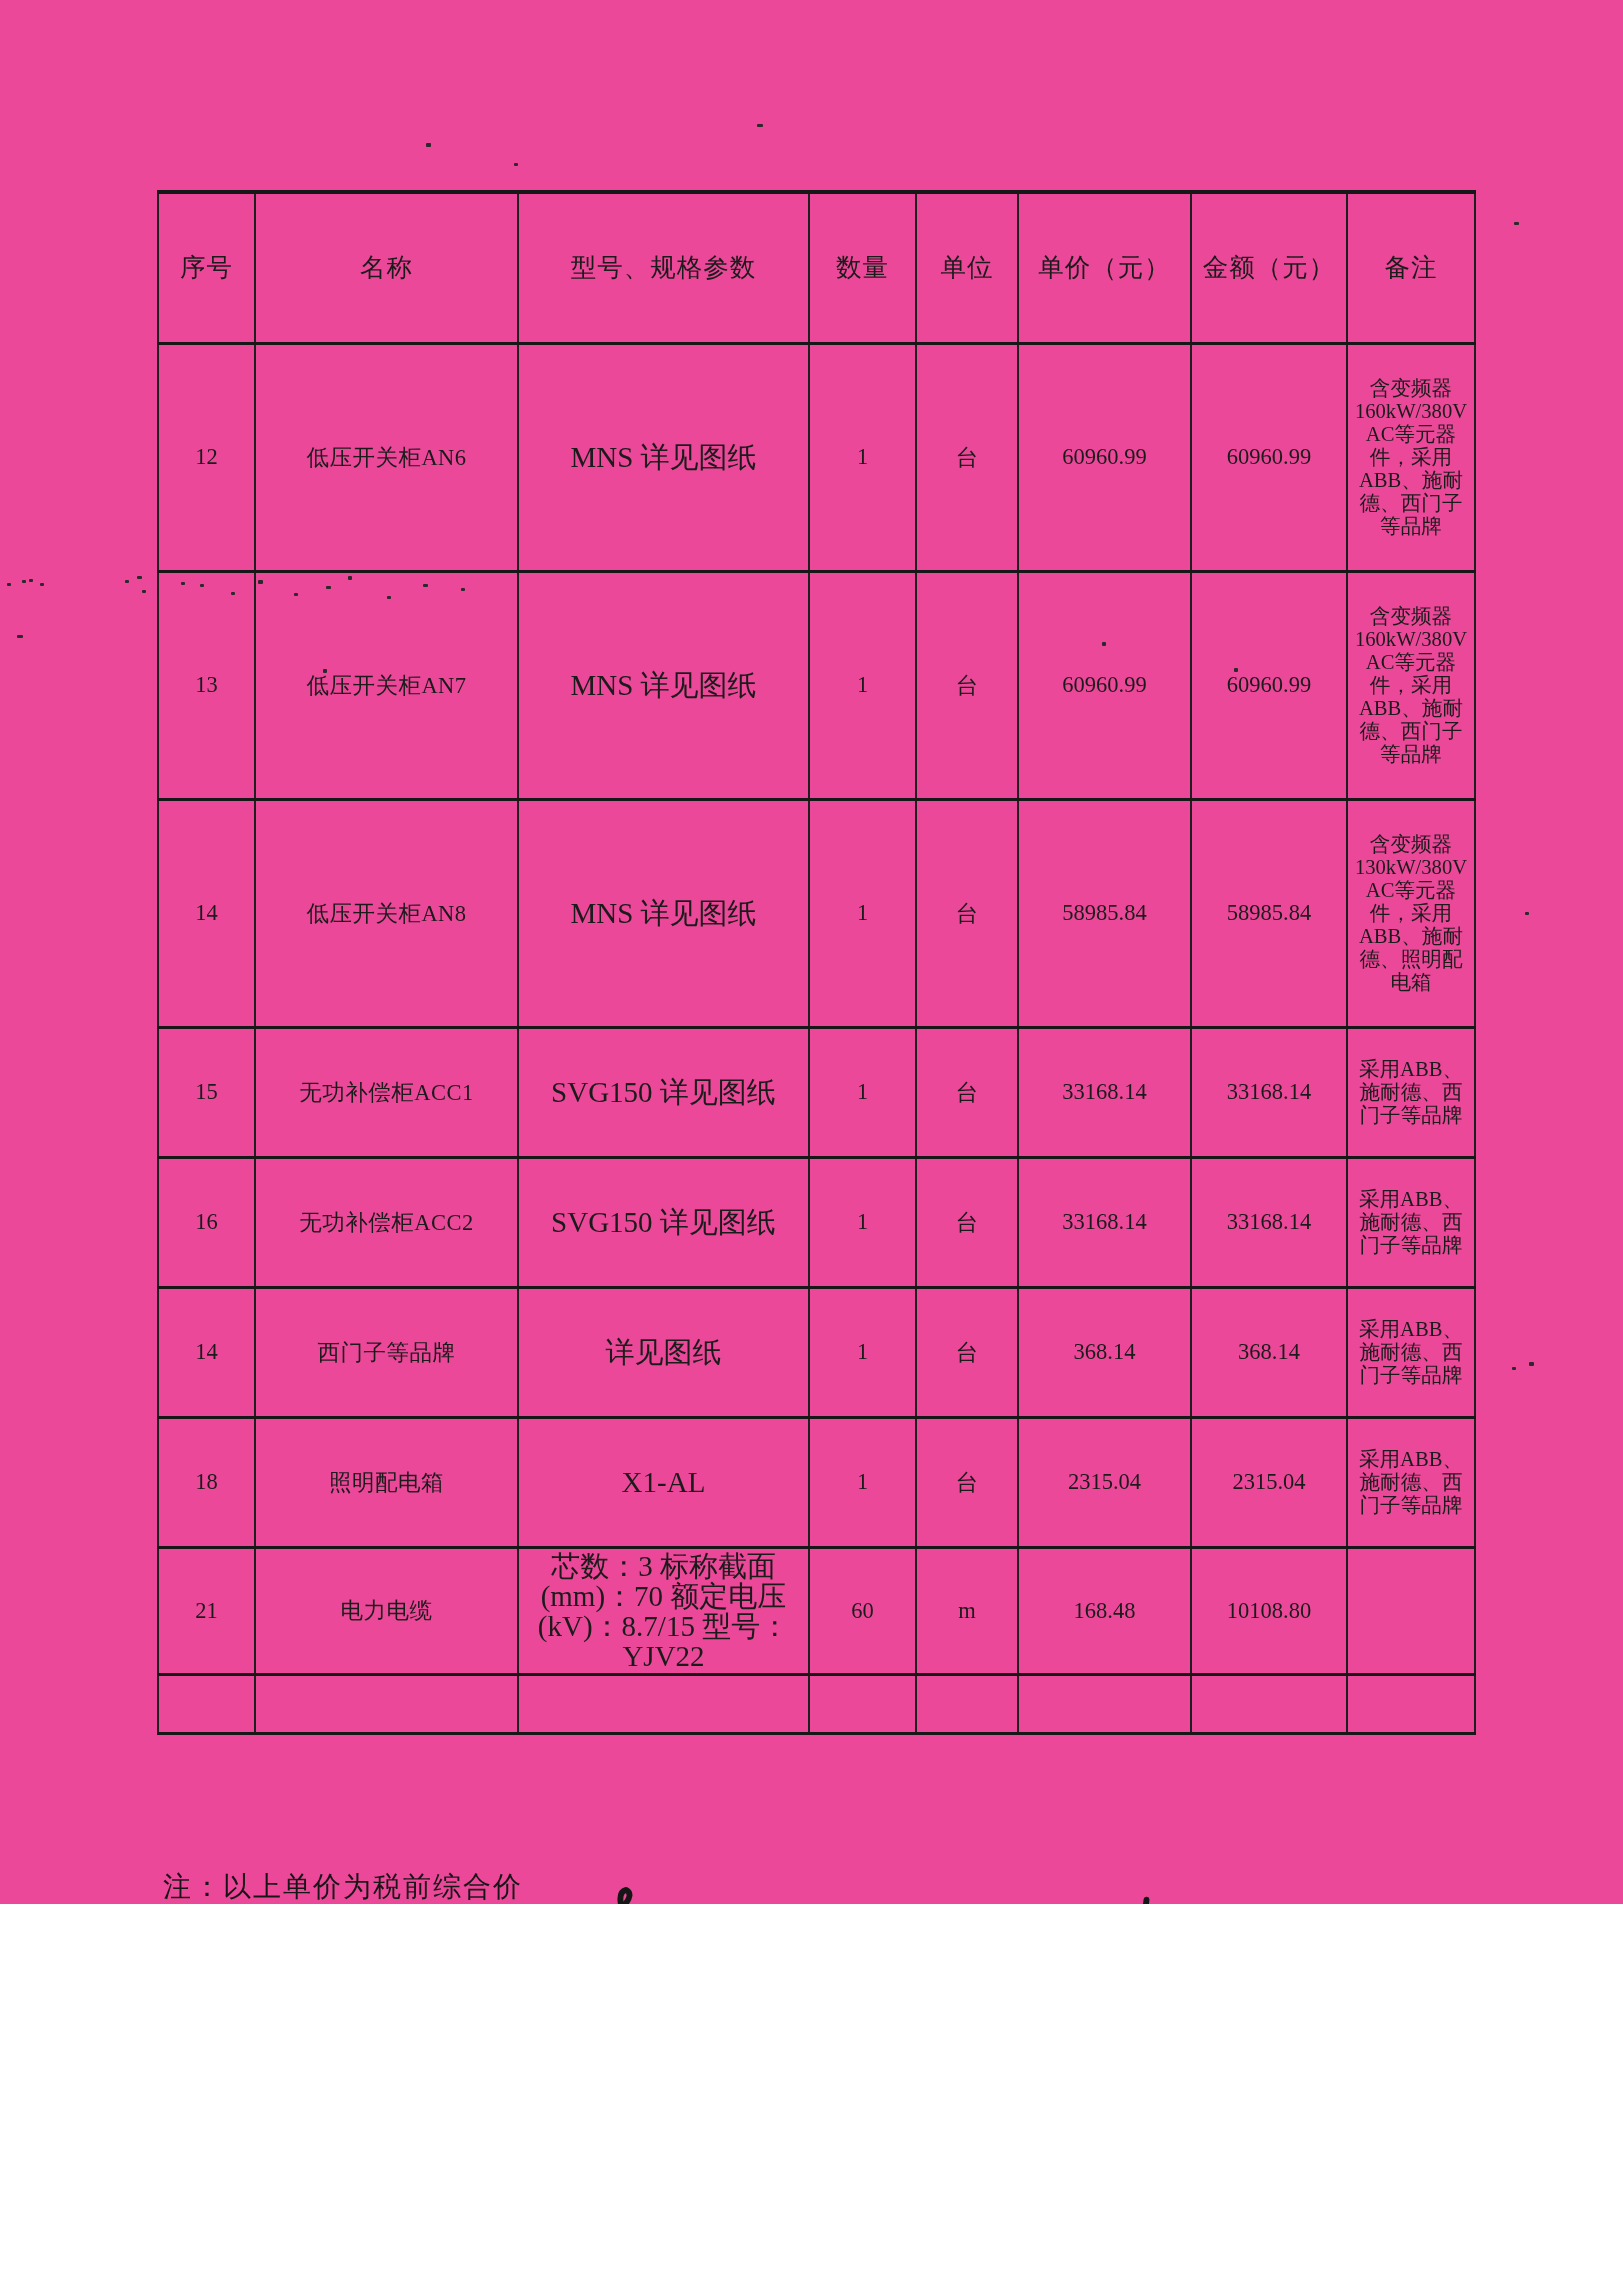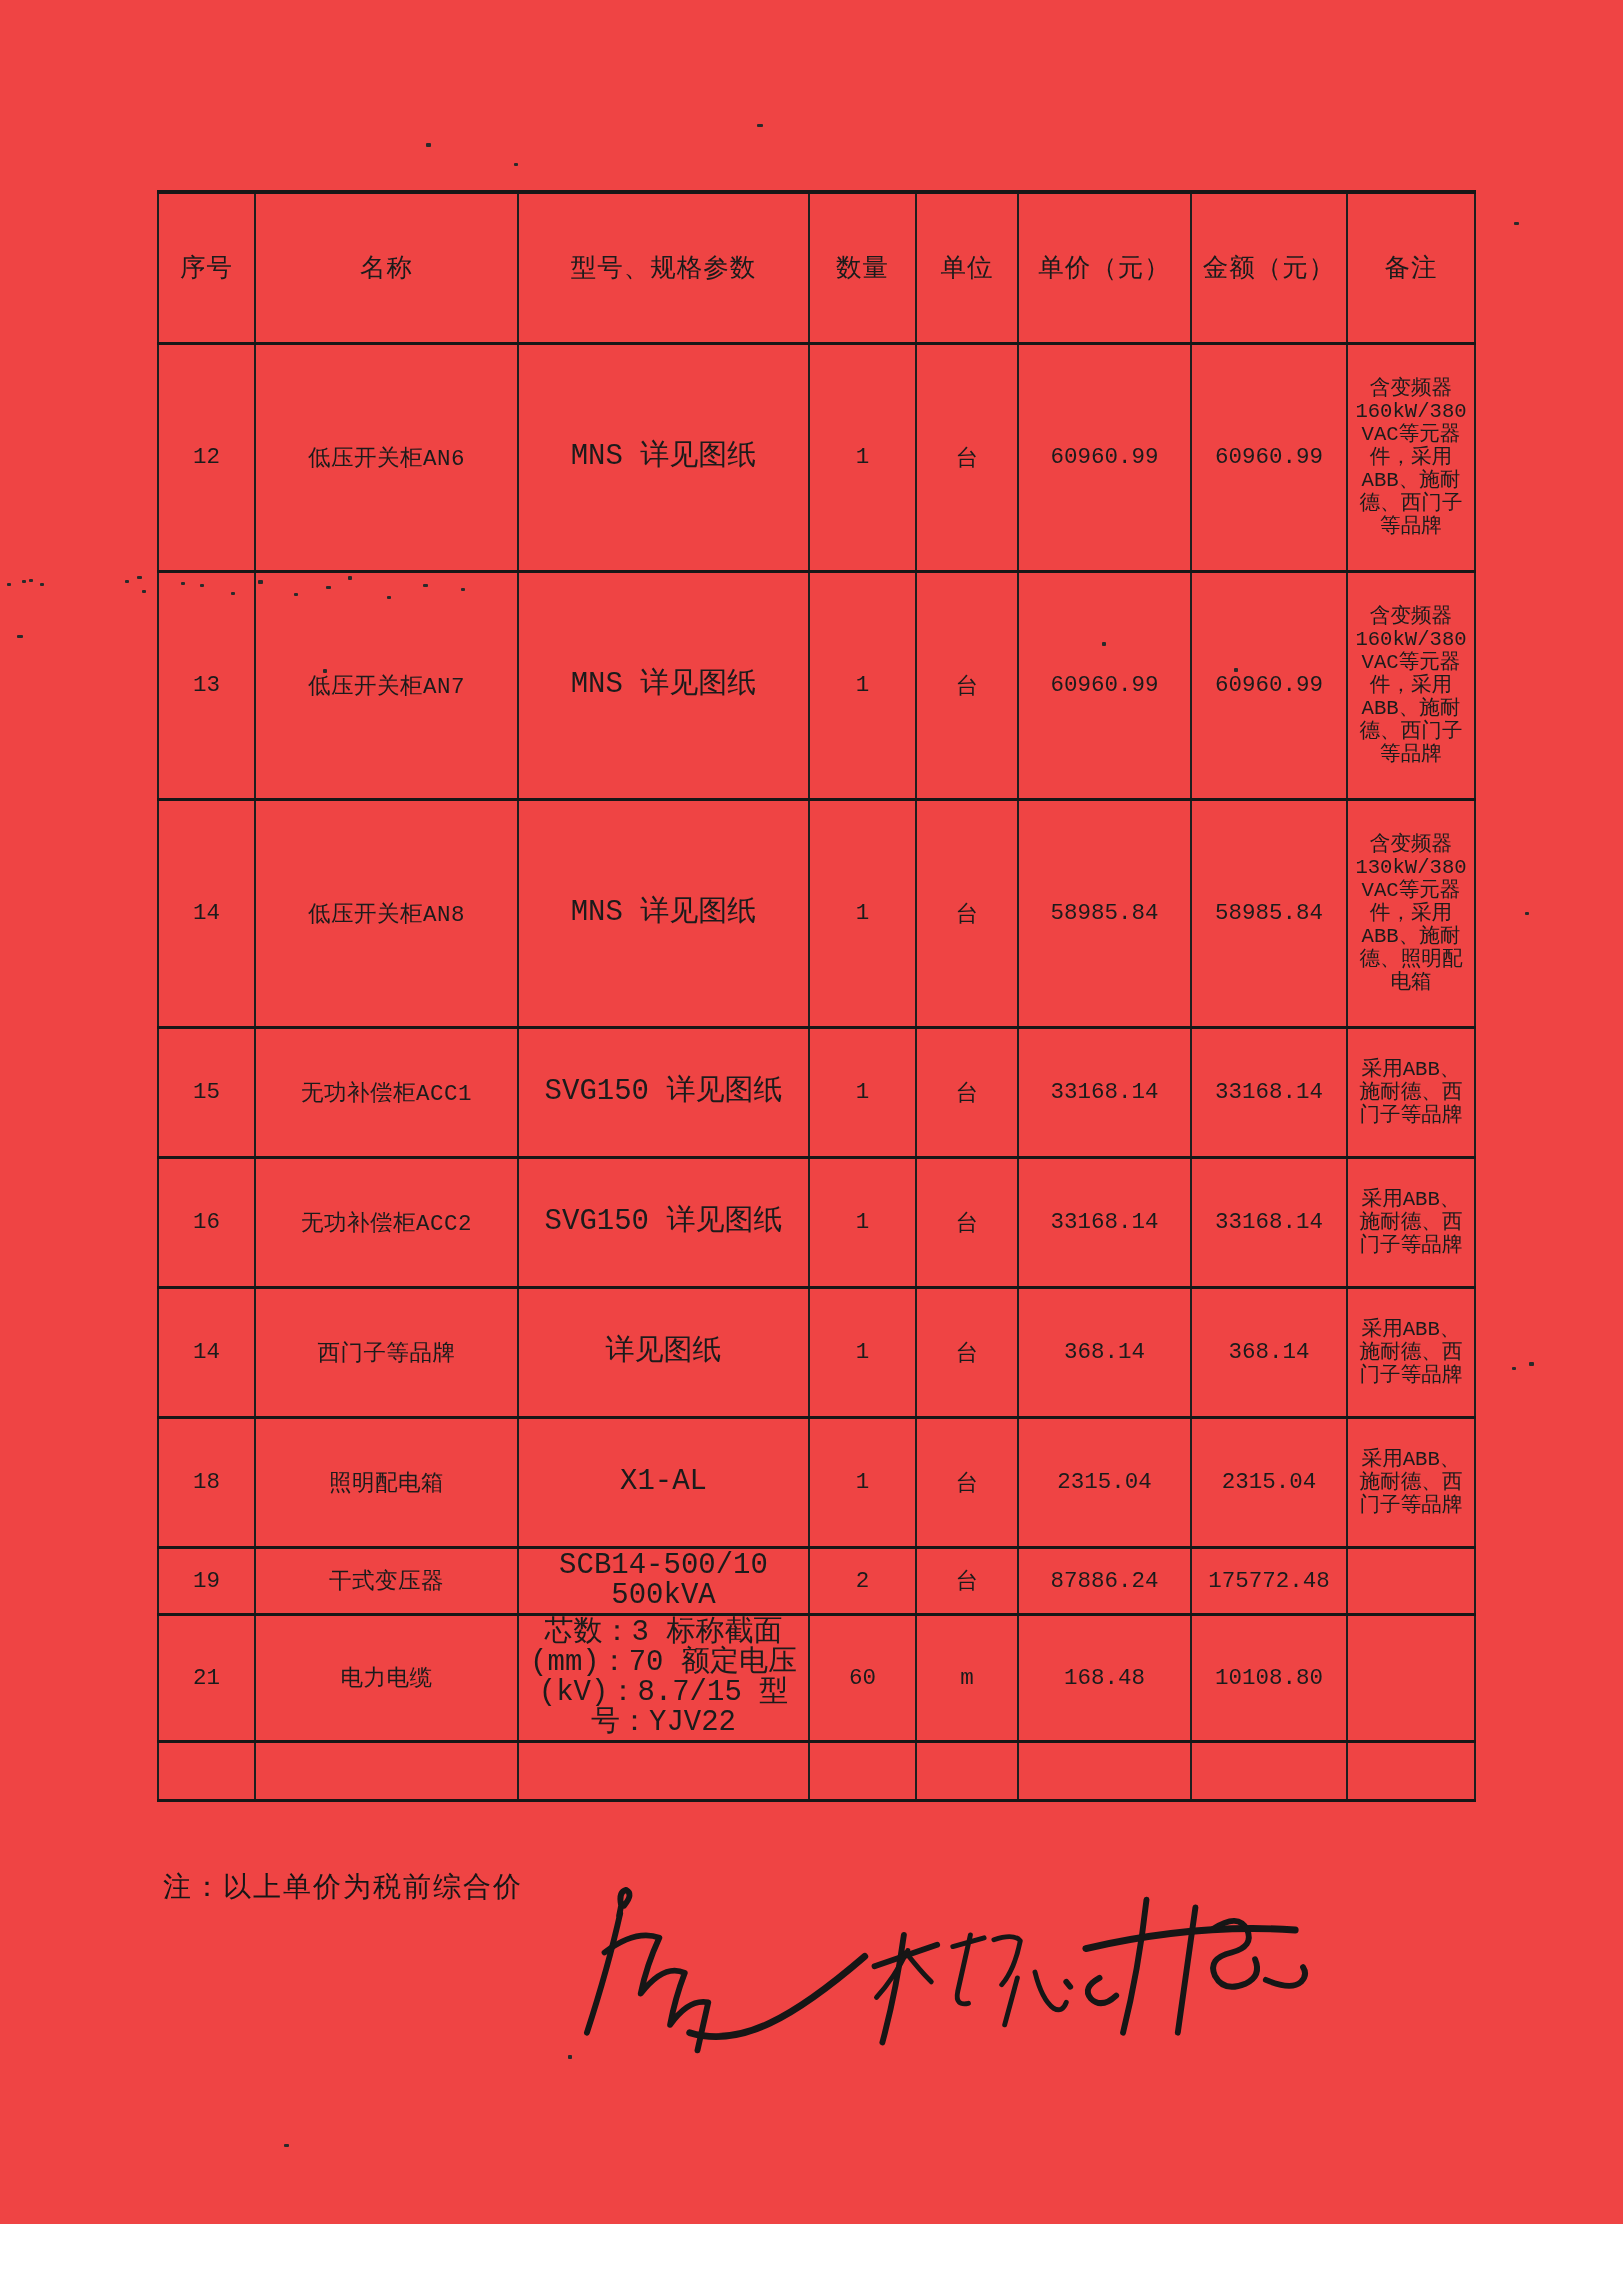--- a/index.html
+++ b/index.html
@@ -1,21 +1,21 @@
 <!DOCTYPE html>
 <html><head>
 <meta charset="utf-8">
 <style>
   html,body{margin:0;padding:0;background:#ffffff;}
   .page{
     position:relative;
-    width:1623px;height:2224px;
-    background:#ef4444;
+    width:1623px;height:1904px;
+    background:#ec4899;
     overflow:hidden;
-    font-family:Liberation Mono, monospace;
+    font-family:Liberation Serif, serif;
     color:#1b1b1b;
   }
   table.bom{
     position:absolute;left:157px;top:190px;
     width:1316px;
     border-collapse:collapse;
     table-layout:fixed;
     border:2.9px solid #171717;
     border-top-width:4.9px;
     border-bottom-width:3.9px;
@@ -147,30 +147,20 @@
       </tr>
       <tr class="rh-l">
         <td class="c-no">18</td>
         <td class="c-name">照明配电箱</td>
         <td class="c-spec">X1-AL</td>
         <td class="c-qty">1</td>
         <td class="c-unit">台</td>
         <td class="c-price">2315.04</td>
         <td class="c-amount">2315.04</td>
         <td class="c-remark">采用ABB、施耐德、西门子等品牌</td>
-      </tr>
-      <tr class="rh-19">
-        <td class="c-no">19</td>
-        <td class="c-name">干式变压器</td>
-        <td class="c-spec">SCB14-500/10 500kVA</td>
-        <td class="c-qty">2</td>
-        <td class="c-unit">台</td>
-        <td class="c-price">87886.24</td>
-        <td class="c-amount">175772.48</td>
-        <td class="c-remark"></td>
       </tr>
       <tr class="rh-21">
         <td class="c-no">21</td>
         <td class="c-name">电力电缆</td>
         <td class="c-spec">芯数：3 标称截面(mm)：70 额定电压(kV)：8.7/15 型号：YJV22</td>
         <td class="c-qty">60</td>
         <td class="c-unit">m</td>
         <td class="c-price">168.48</td>
         <td class="c-amount">10108.80</td>
         <td class="c-remark"></td>

